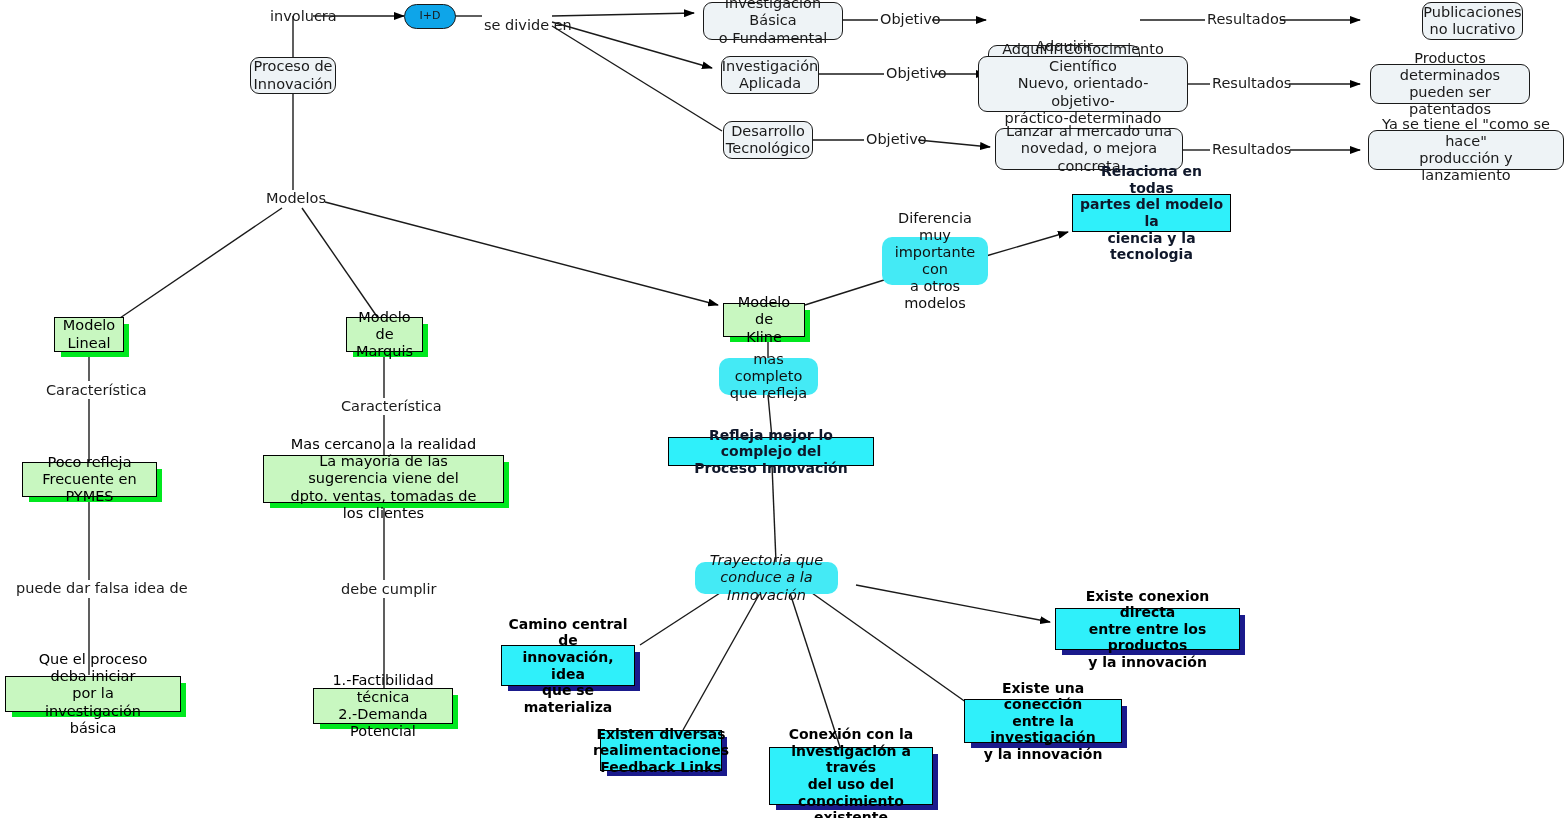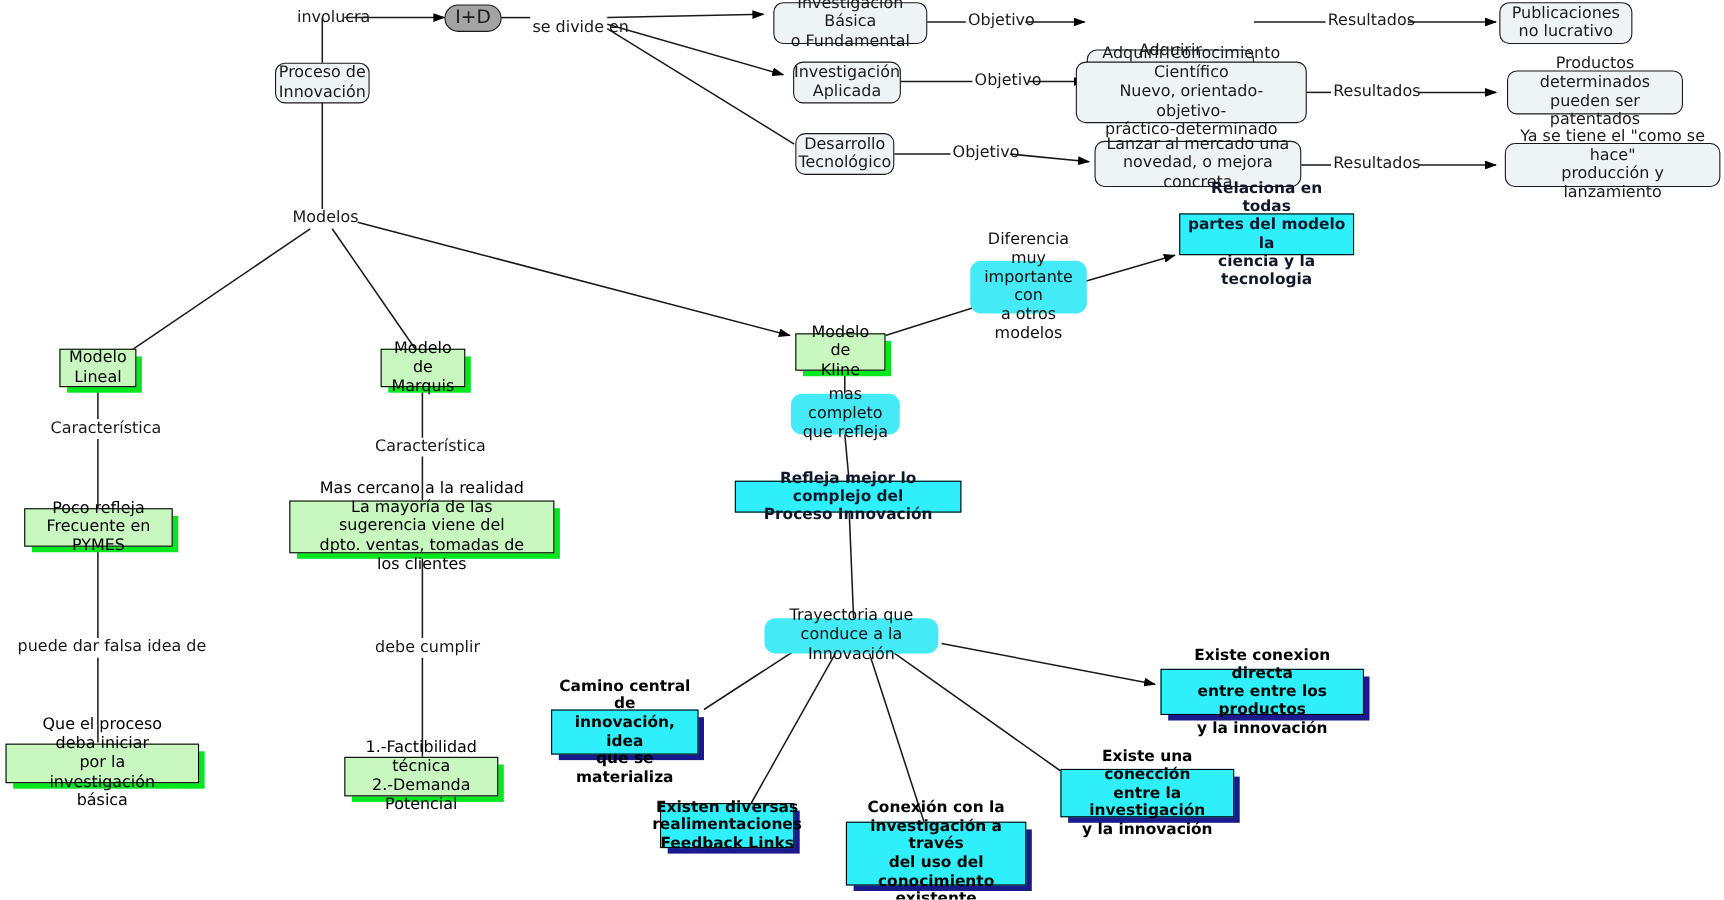--- a/index.html
+++ b/index.html
@@ -39,25 +39,25 @@
   
   .n-pale {
     background: #eef3f6;
     border: 1.2px solid #1a1a1a;
     border-radius: 9px;
     color: #1a1a1a;
     font-size: 14.5px;
     padding: 3px 7px;
   }
   .n-pill {
-    background: #a3a3a3;
+    background: #0ea5e9;
     border: 1.4px solid #1a1a1a;
     border-radius: 14px;
     color: #1a1a1a;
-    font-size: 17px;
+    font-size: 11px;
   }
 
   
   .n-green {
     background: #c8f7c0;
     border: 1.6px solid #000000;
     color: #000000;
     font-size: 14.5px;
     box-shadow: 6px 6px 0 -1px #00e81e;
     padding: 2px 18px;
@@ -208,21 +208,21 @@
 Tecnológico</div>
 
   <div class="node n-pale" style="left:988px; top:1px; width:152px; height:38px;margin-top:44px;">Adquirir Conocimiento
 Científico Nuevo</div>
   <div class="node n-pale" style="left:978px; top:56px; width:210px; height:56px;">Adquirir Conocimiento Científico
 Nuevo, orientado-objetivo-
 práctico-determinado</div>
   <div class="node n-pale" style="left:995px; top:128px; width:188px; height:42px;">Lanzar al mercado una
 novedad, o mejora concreta</div>
 
-  <div class="node n-pale" style="left:1363px; top:2px; width:121px; height:38px;">Publicaciones
+  <div class="node n-pale" style="left:1422px; top:2px; width:101px; height:38px;">Publicaciones
 no lucrativo</div>
   <div class="node n-pale" style="left:1370px; top:64px; width:160px; height:40px;">Productos determinados
 pueden ser patentados</div>
   <div class="node n-pale" style="left:1368px; top:130px; width:196px; height:40px;">Ya se tiene el "como se hace"
 producción y lanzamiento</div>
 
   <div class="node n-green" style="left:54px; top:317px; width:70px; height:35px;">Modelo
 Lineal</div>
   <div class="node n-green" style="left:346px; top:317px; width:77px; height:35px;">Modelo de
 Marquis</div>
@@ -237,21 +237,21 @@
   <div class="node n-green" style="left:5px; top:676px; width:176px; height:36px;">Que el proceso deba iniciar
 por la investigación básica</div>
   <div class="node n-green" style="left:313px; top:688px; width:140px; height:36px;">1.-Factibilidad técnica
 2.-Demanda Potencial</div>
 
   <div class="node n-cyanlabel" style="left:882px; top:237px; width:106px; height:48px;">Diferencia muy
 importante con
 a otros modelos</div>
   <div class="node n-cyanlabel" style="left:719px; top:358px; width:99px; height:37px;">mas completo
 que refleja</div>
-  <div class="node n-cyanlabel" style="left:695px; top:562px; width:158px; height:32px;">Trayectoria que
+  <div class="node n-cyanlabel" style="left:695px; top:562px; width:143px; height:32px;font-style:italic;">Trayectoria que
 conduce a la Innovación</div>
 
   <div class="node n-cyanbox" style="left:1072px; top:194px; width:159px; height:38px;">Relaciona en todas
 partes del modelo la
 ciencia y la tecnologia</div>
   <div class="node n-cyanbox" style="left:668px; top:437px; width:206px; height:29px;">Refleja mejor lo complejo del
 Proceso Innovación</div>
 
   <div class="node n-cyanshadow" style="left:501px; top:645px; width:134px; height:41px;">Camino central de
 innovación, idea

